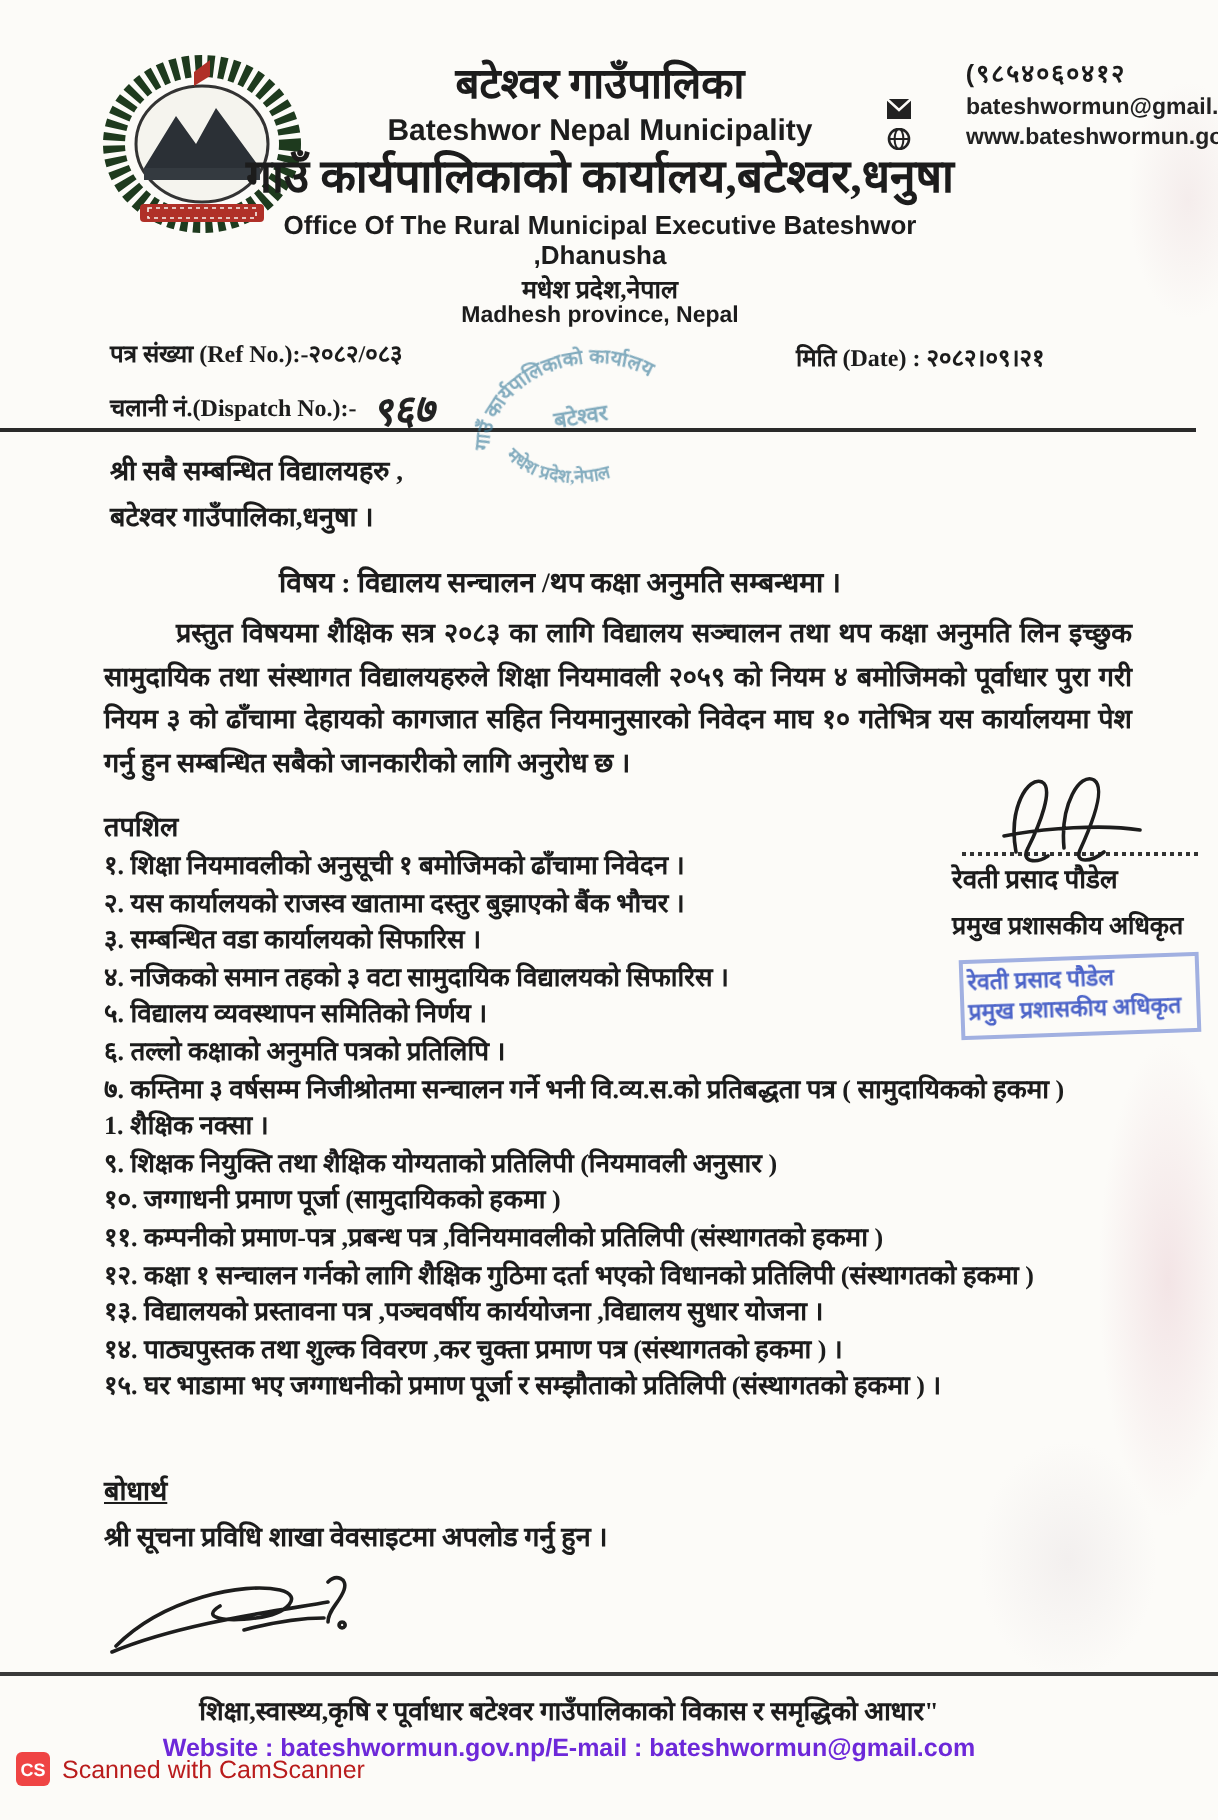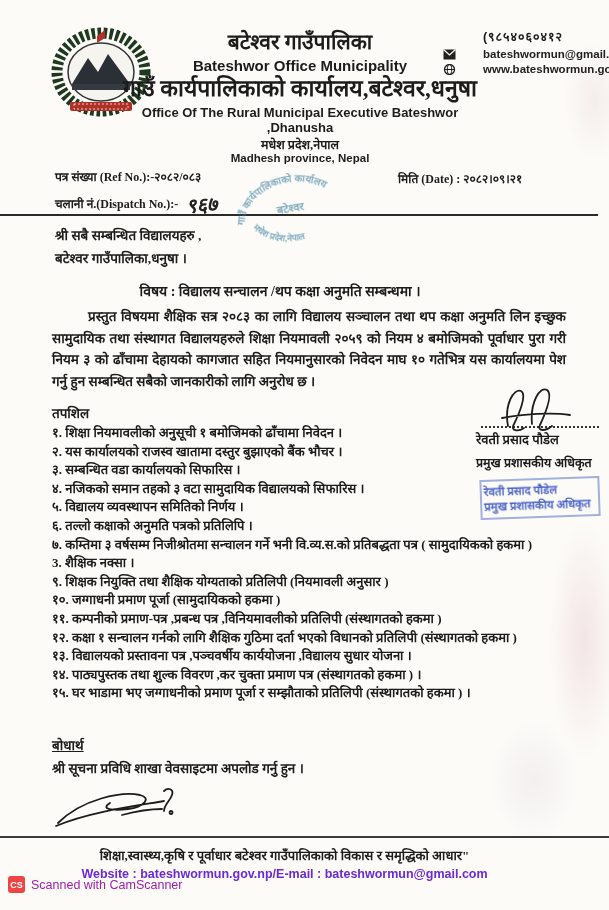--- a/index.html
+++ b/index.html
@@ -75,21 +75,21 @@
   .footline{position:absolute;left:0;top:836px;width:609px;height:2px;background:#3a3a3a;}
   .footer{position:absolute;left:0;top:846px;width:569px;text-align:center;}
   .slogan{font-size:13px;font-weight:600;}
   .weblinks{font-size:12.5px;font-weight:700;margin-top:3px;font-family:"Liberation Sans","DejaVu Sans",sans-serif;color:#6d28d9;}
 
   
   .cswm{position:absolute;left:8px;top:876px;display:flex;align-items:center;
     font-family:"Liberation Sans","DejaVu Sans",sans-serif;}
   .csbadge{width:17px;height:17px;border-radius:3px;background:#ef4444;color:#fff;
     font-size:9px;font-weight:700;display:flex;align-items:center;justify-content:center;margin-right:6px;}
-  .cstext{color:#a21caf;font-size:12.5px;}
+  .cstext{color:#b91c1c;font-size:12.5px;}
 </style>
 </head>
 <body>
 
 <div class="page">
 
   <div class="blob blob1"></div>
   <div class="blob blob2"></div>
   <div class="blob blob3"></div>
 
@@ -98,21 +98,21 @@
     <ellipse cx="51" cy="46" rx="33" ry="29" fill="#f5f4ee" stroke="#333" stroke-width="1.5"></ellipse>
     <path d="M22,58 L38,32 L48,46 L58,28 L80,58 Z" fill="#2b3036"></path>
     <path d="M22,58 h58 v6 h-58 Z" fill="#343a40"></path>
     <path d="M47,10 l8,-6 v8 l-8,5 Z" fill="#b03028"></path>
     <rect x="20" y="76" width="62" height="9" rx="2" fill="#b03028"></rect>
     <rect x="24" y="78" width="54" height="5" fill="none" stroke="#f5f4ee" stroke-width="0.8" stroke-dasharray="2,2"></rect>
   </svg>
 
   <div class="head-center">
     <div class="np-name">बटेश्वर गाउँपालिका</div>
-    <div class="en-name">Bateshwor Office Municipality</div>
+    <div class="en-name">Bateshwor Nepal Municipality</div>
     <div class="office-np">गाउँ कार्यपालिकाको कार्यालय,बटेश्वर,धनुषा</div>
     <div class="office-en">Office Of The Rural Municipal Executive Bateshwor ,Dhanusha</div>
     <div class="prov-np">मधेश प्रदेश,नेपाल</div>
     <div class="prov-en">Madhesh province, Nepal</div>
   </div>
 
   <div class="contact">
     <div class="phone">(९८५४०६०४१२</div>
     <div class="crow">
       <svg class="cicon" viewBox="0 0 13 11">
@@ -168,21 +168,21 @@
   <div class="tapasil">
     <div class="tapasil-head">तपशिल</div>
     <ol>
       <li>१. शिक्षा नियमावलीको अनुसूची १ बमोजिमको ढाँचामा निवेदन ।</li>
       <li>२. यस कार्यालयको राजस्व खातामा दस्तुर बुझाएको बैंक भौचर ।</li>
       <li>३. सम्बन्धित वडा कार्यालयको सिफारिस ।</li>
       <li>४. नजिकको समान तहको ३ वटा सामुदायिक विद्यालयको सिफारिस ।</li>
       <li>५. विद्यालय व्यवस्थापन समितिको निर्णय ।</li>
       <li>६. तल्लो कक्षाको अनुमति पत्रको प्रतिलिपि ।</li>
       <li>७. कम्तिमा ३ वर्षसम्म निजीश्रोतमा सन्चालन गर्ने भनी वि.व्य.स.को प्रतिबद्धता पत्र ( सामुदायिकको हकमा )</li>
-      <li>3. शैक्षिक नक्सा ।</li>
+      <li>1. शैक्षिक नक्सा ।</li>
       <li>९. शिक्षक नियुक्ति तथा शैक्षिक योग्यताको प्रतिलिपी (नियमावली अनुसार )</li>
       <li>१०. जग्गाधनी प्रमाण पूर्जा (सामुदायिकको हकमा )</li>
       <li>११. कम्पनीको प्रमाण-पत्र ,प्रबन्ध पत्र ,विनियमावलीको प्रतिलिपी (संस्थागतको हकमा )</li>
       <li>१२. कक्षा १ सन्चालन गर्नको लागि शैक्षिक गुठिमा दर्ता भएको विधानको प्रतिलिपी (संस्थागतको हकमा )</li>
       <li>१३. विद्यालयको प्रस्तावना पत्र ,पञ्चवर्षीय कार्ययोजना ,विद्यालय सुधार योजना ।</li>
       <li>१४. पाठ्यपुस्तक तथा शुल्क विवरण ,कर चुक्ता प्रमाण पत्र (संस्थागतको हकमा ) ।</li>
       <li>१५. घर भाडामा भए जग्गाधनीको प्रमाण पूर्जा र सम्झौताको प्रतिलिपी (संस्थागतको हकमा ) ।</li>
     </ol>
   </div>
 

